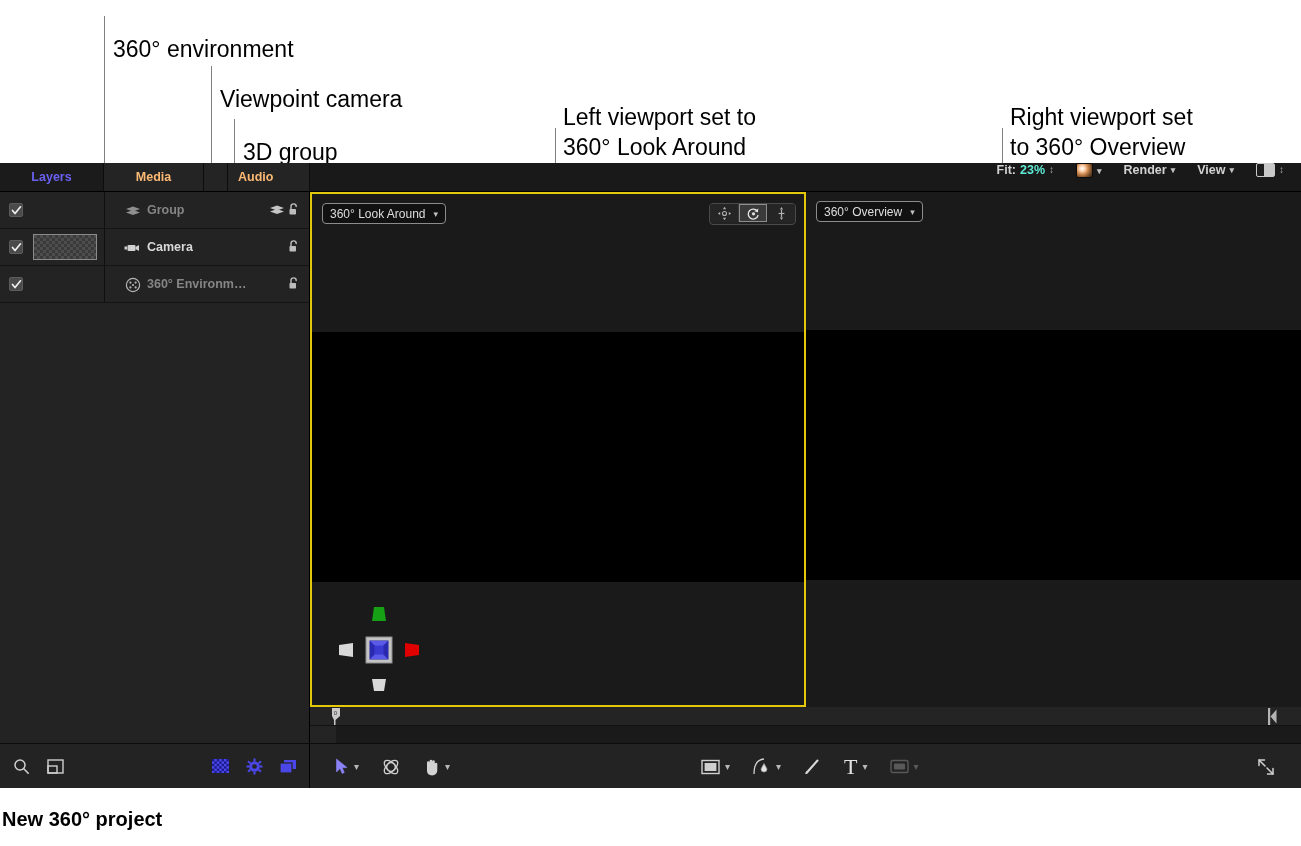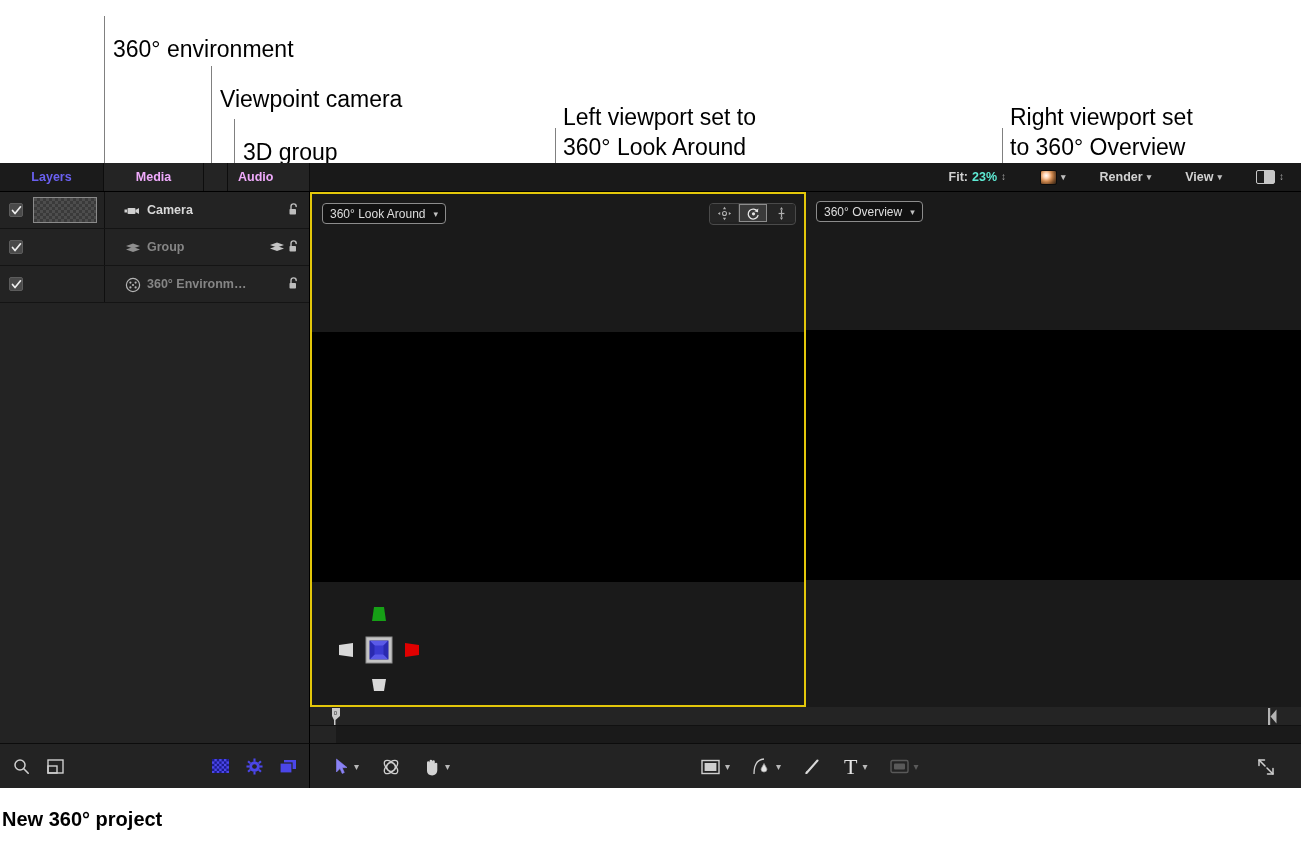--- a/index.html
+++ b/index.html
@@ -52,39 +52,39 @@
     box-sizing: border-box;
   }
   .tab {
     position: absolute;
     top: 0;
     height: 28px;
     line-height: 28px;
     text-align: center;
     font-size: 12.5px;
     font-weight: bold;
-    color: #f0abfc;
+    color: #fdba74;
     background: #242424;
     border-right: 1px solid #0d0d0d;
     box-sizing: border-box;
   }
   .tab.active { color: #6a60f0; background: #1b1b1b; }
   .tab.t-layers { left: 0; width: 104px; }
   .tab.t-media  { left: 104px; width: 100px; }
   .tab.t-gap    { left: 204px; width: 24px; background:#242424; }
   .tab.t-audio  { left: 228px; width: 82px; text-align:left; padding-left: 10px; }
 
   .toolbar-right {
     position: absolute;
     right: 8px;
     top: 0;
     height: 28px;
     display: flex;
-    align-items: center;
-    gap: 16px;
+    align-items: flex-start;
+    gap: 4px;
     font-size: 12.5px;
   }
   .tb-item {
     display: flex;
     align-items: center;
     gap: 4px;
     padding: 0 9px;
     color: #d2d2d2;
     font-weight: bold;
     white-space: nowrap;
@@ -411,61 +411,61 @@
 
   <div class="layers-panel">
 
 
     <div class="layer-row">
       <div class="lr-check">
         <svg width="11" height="11" viewBox="0 0 11 11">
             <path d="M1.5 5.5 L4 8.5 L9.5 1.8" stroke="#efefef" stroke-width="1.7" fill="none" stroke-linecap="round" stroke-linejoin="round"></path>
           </svg>
       </div>
+      <div class="lr-divider"></div>
+      <div class="lr-icon">
+        <svg width="16" height="12" viewBox="0 0 16 12">
+          <path d="M1 4 L8 1.5 L15 4 L8 6.5 Z" fill="#8f8f8f"></path>
+          <path d="M1 7.5 L8 5 L15 7.5 L8 10 Z" fill="#8f8f8f"></path>
+        </svg>
+      </div>
+      <div class="lr-label dim">Group</div>
+      <div class="lr-right">
+        <span>
+          <svg width="16" height="12" viewBox="0 0 16 12">
+            <path d="M1 4 L8 1.5 L15 4 L8 6.5 Z" fill="#c5c5c5"></path>
+            <path d="M1 7.5 L8 5 L15 7.5 L8 10 Z" fill="#c5c5c5"></path>
+          </svg>
+        </span>
+        <span>
+          <svg width="13" height="14" viewBox="0 0 13 14">
+            <path d="M3 7 V4.5 A2.6 2.6 0 0 1 8.2 4.5" stroke="#bdbdbd" stroke-width="1.4" fill="none" stroke-linecap="round"></path>
+            <rect x="1.5" y="7" width="6.5" height="5.5" rx="0.8" fill="#bdbdbd"></rect>
+          </svg>
+        </span>
+      </div>
+    </div>
+
+    <div class="layer-row">
+      <div class="lr-check">
+        <svg width="11" height="11" viewBox="0 0 11 11">
+            <path d="M1.5 5.5 L4 8.5 L9.5 1.8" stroke="#efefef" stroke-width="1.7" fill="none" stroke-linecap="round" stroke-linejoin="round"></path>
+          </svg>
+      </div>
       <div class="lr-thumb"></div>
       <div class="lr-divider"></div>
       <div class="lr-icon">
         <svg width="17" height="13" viewBox="0 0 17 13">
           <rect x="3.5" y="4" width="8" height="6" rx="1" fill="#d0d0d0"></rect>
           <path d="M11.5 6 L15 4 L15 10 L11.5 8 Z" fill="#d0d0d0"></path>
           <rect x="0.5" y="5.5" width="2.5" height="3" fill="#d0d0d0"></rect>
         </svg>
       </div>
       <div class="lr-label">Camera</div>
       <div class="lr-right">
-        <span>
-          <svg width="13" height="14" viewBox="0 0 13 14">
-            <path d="M3 7 V4.5 A2.6 2.6 0 0 1 8.2 4.5" stroke="#bdbdbd" stroke-width="1.4" fill="none" stroke-linecap="round"></path>
-            <rect x="1.5" y="7" width="6.5" height="5.5" rx="0.8" fill="#bdbdbd"></rect>
-          </svg>
-        </span>
-      </div>
-    </div>
-
-    <div class="layer-row">
-      <div class="lr-check">
-        <svg width="11" height="11" viewBox="0 0 11 11">
-            <path d="M1.5 5.5 L4 8.5 L9.5 1.8" stroke="#efefef" stroke-width="1.7" fill="none" stroke-linecap="round" stroke-linejoin="round"></path>
-          </svg>
-      </div>
-      <div class="lr-divider"></div>
-      <div class="lr-icon">
-        <svg width="16" height="12" viewBox="0 0 16 12">
-          <path d="M1 4 L8 1.5 L15 4 L8 6.5 Z" fill="#8f8f8f"></path>
-          <path d="M1 7.5 L8 5 L15 7.5 L8 10 Z" fill="#8f8f8f"></path>
-        </svg>
-      </div>
-      <div class="lr-label dim">Group</div>
-      <div class="lr-right">
-        <span>
-          <svg width="16" height="12" viewBox="0 0 16 12">
-            <path d="M1 4 L8 1.5 L15 4 L8 6.5 Z" fill="#c5c5c5"></path>
-            <path d="M1 7.5 L8 5 L15 7.5 L8 10 Z" fill="#c5c5c5"></path>
-          </svg>
-        </span>
         <span>
           <svg width="13" height="14" viewBox="0 0 13 14">
             <path d="M3 7 V4.5 A2.6 2.6 0 0 1 8.2 4.5" stroke="#bdbdbd" stroke-width="1.4" fill="none" stroke-linecap="round"></path>
             <rect x="1.5" y="7" width="6.5" height="5.5" rx="0.8" fill="#bdbdbd"></rect>
           </svg>
         </span>
       </div>
     </div>
 
     <div class="layer-row">

